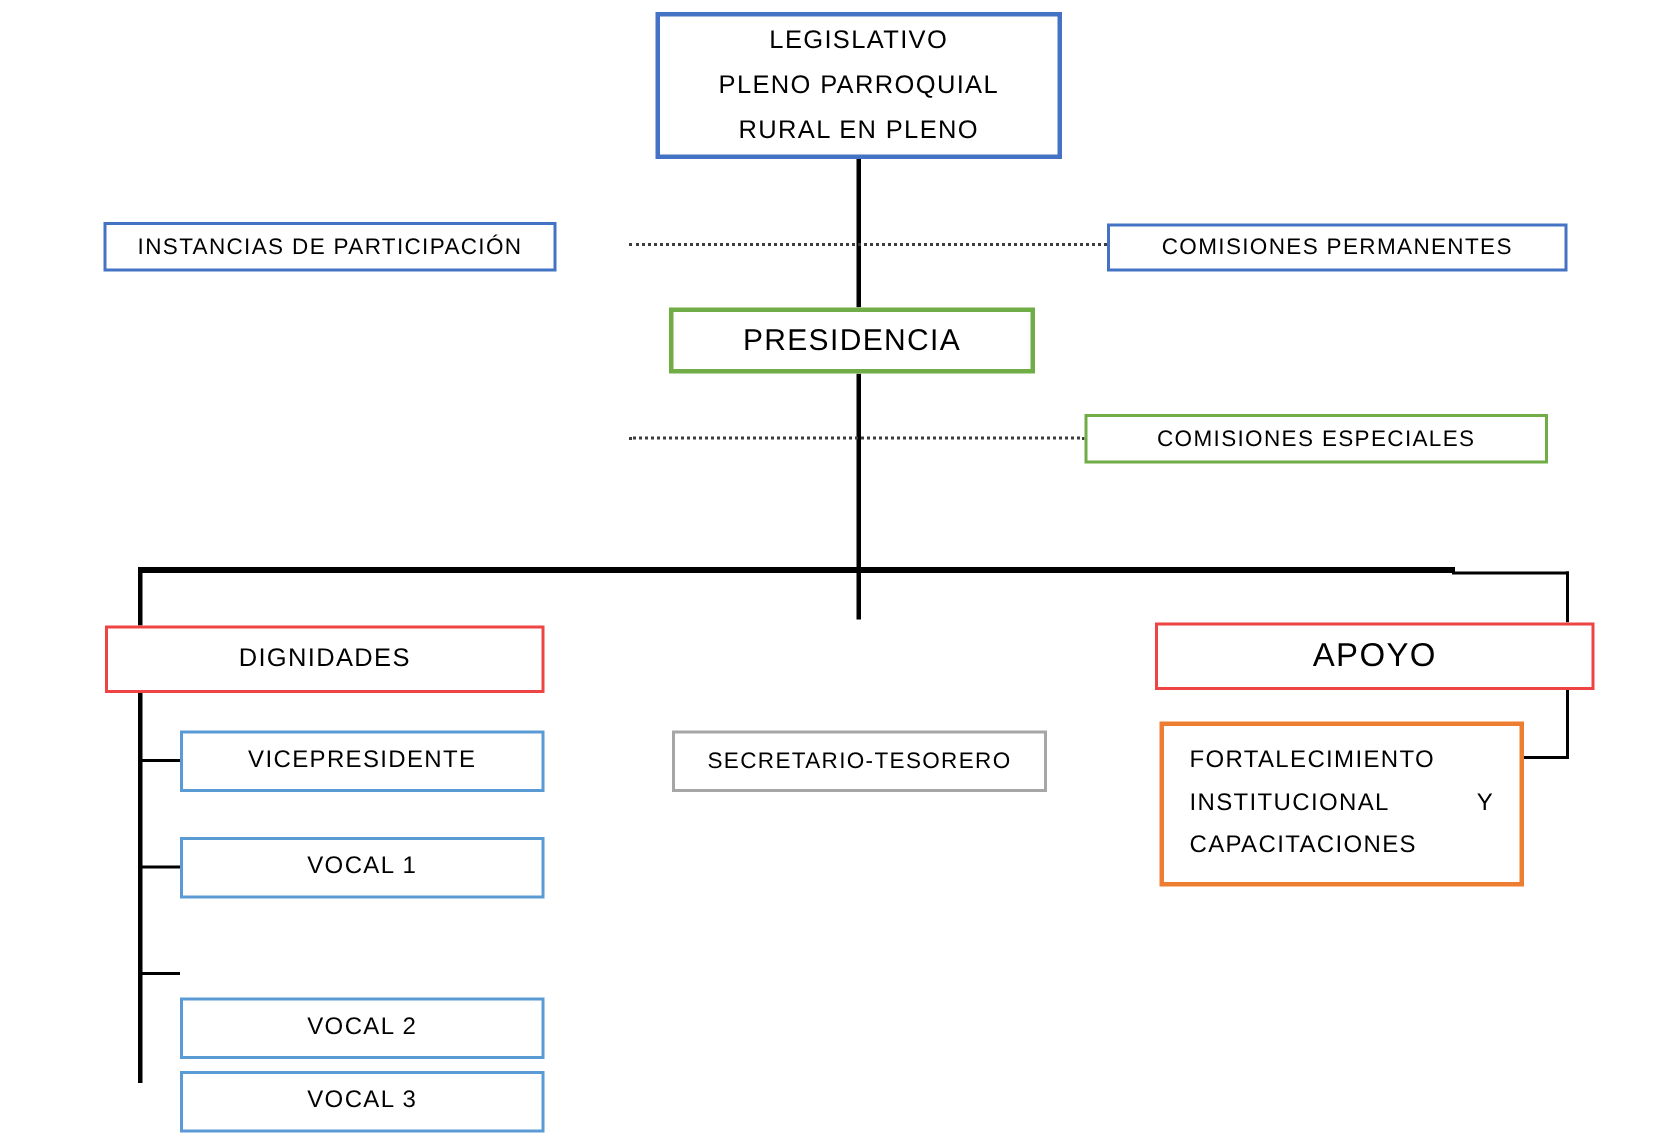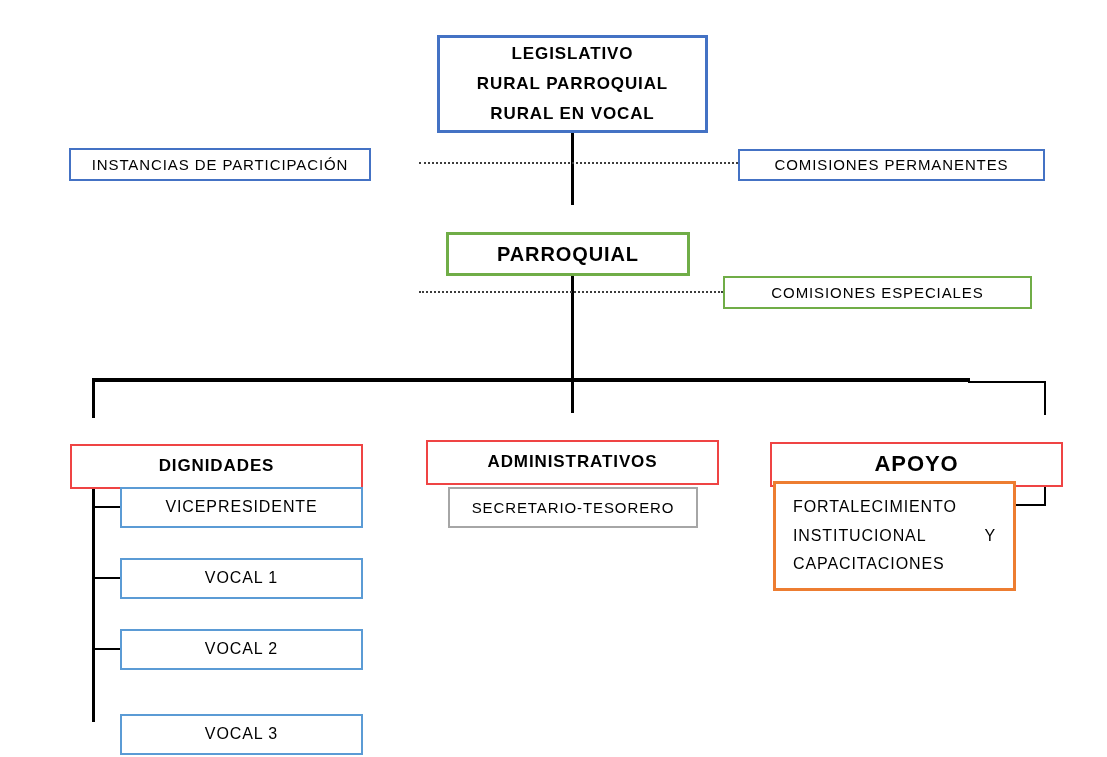--- a/index.html
+++ b/index.html
@@ -32,35 +32,35 @@
 
   .b-blue   { border: 2.5px solid #4472C4; }
   .b-blue-thick { border: 3px solid #4472C4; }
   .b-green  { border: 2.5px solid #70AD47; }
   .b-green-thick { border: 3px solid #70AD47; }
   .b-black  { border: 2px solid #ef4444; text-align: center; }
   .b-ltblue { border: 2.5px solid #5B9BD5; }
   .b-gray   { border: 2.5px solid #A6A6A6; }
   .b-orange { border: 3px solid #ED7D31; }
 
-  .bold { font-weight: bold; margin-top: 27px; }
+  .bold { font-weight: normal; }
 
   
   .box-legislativo   { left: 437px; top: 8px;   width: 271px; height: 98px;  font-size: 17px; line-height: 1.75; }
   .box-instancias    { left: 69px;  top: 148px; width: 302px; height: 33px;  font-size: 15px; }
   .box-com-perm      { left: 738px; top: 149px; width: 307px; height: 32px;  font-size: 15px; }
   .box-presidencia   { left: 446px; top: 205px; width: 244px; height: 44px;  font-size: 20px; }
   .box-consejo       { left: 68px;  top: 276px; width: 351px; height: 33px;  font-size: 15px; }
   .box-com-esp       { left: 723px; top: 276px; width: 309px; height: 33px;  font-size: 15px; }
   .box-dignidades    { left: 70px;  top: 417px; width: 293px; height: 45px;  font-size: 17px; }
   .box-administrativos{ left: 426px; top: 413px; width: 293px; height: 45px; font-size: 17px; }
   .box-apoyo         { left: 770px; top: 415px; width: 293px; height: 45px;  font-size: 22px; }
   .box-vicepresidente{ left: 120px; top: 487px; width: 243px; height: 41px;  font-size: 16px; }
   .box-vocal1        { left: 120px; top: 558px; width: 243px; height: 41px;  font-size: 16px; }
-  .box-vocal2        { left: 120px; top: 629px; width: 243px; height: 41px;  font-size: 16px; }
+  .box-vocal2        { left: 120px; top: 665px; width: 243px; height: 41px;  font-size: 16px; }
   .box-vocal3        { left: 120px; top: 714px; width: 243px; height: 41px;  font-size: 16px; }
   .box-secretario    { left: 448px; top: 487px; width: 250px; height: 41px;  font-size: 15px; }
   .box-fortalecimiento {
     left: 773px; top: 481px; width: 243px; height: 110px;
     font-size: 16px; line-height: 1.8;
     justify-content: flex-start; text-align: justify;
     padding: 0 17px;
   }
   .box-fortalecimiento > span { width: 100%; text-align: justify; }
 
@@ -96,49 +96,46 @@
   <div class="line l-stub-vocal1"></div>
   <div class="line l-stub-vocal2"></div>
   <div class="line l-fort-drop"></div>
   <div class="line l-fort-stub"></div>
   <div class="dotted dot-top"></div>
   <div class="dotted dot-bottom"></div>
 
   <div class="node bold b-blue-thick box-legislativo">
     <div>
       <div>LEGISLATIVO</div>
-      <div>RURAL PARROQUIAL</div>
-      <div>RURAL EN VOCAL</div>
+      <div>PLENO PARROQUIAL</div>
+      <div>RURAL EN PLENO</div>
     </div>
   </div>
 
   <div class="node b-blue box-instancias">
     <span>INSTANCIAS DE PARTICIPACIÓN</span>
   </div>
 
   <div class="node b-blue box-com-perm">
     <span>COMISIONES PERMANENTES</span>
   </div>
 
   <div class="node bold b-green-thick box-presidencia">
-    <span>PARROQUIAL</span>
+    <span>PRESIDENCIA</span>
   </div>
 
 
   <div class="node b-green box-com-esp">
     <span>COMISIONES ESPECIALES</span>
   </div>
 
   <div class="node bold b-black box-dignidades">
     <span>DIGNIDADES</span>
   </div>
 
-  <div class="node bold b-black box-administrativos">
-    <span>ADMINISTRATIVOS</span>
-  </div>
 
   <div class="node bold b-black box-apoyo">
     <span>APOYO</span>
   </div>
 
   <div class="node b-ltblue box-vicepresidente">
     <span>VICEPRESIDENTE</span>
   </div>
 
   <div class="node b-ltblue box-vocal1">

